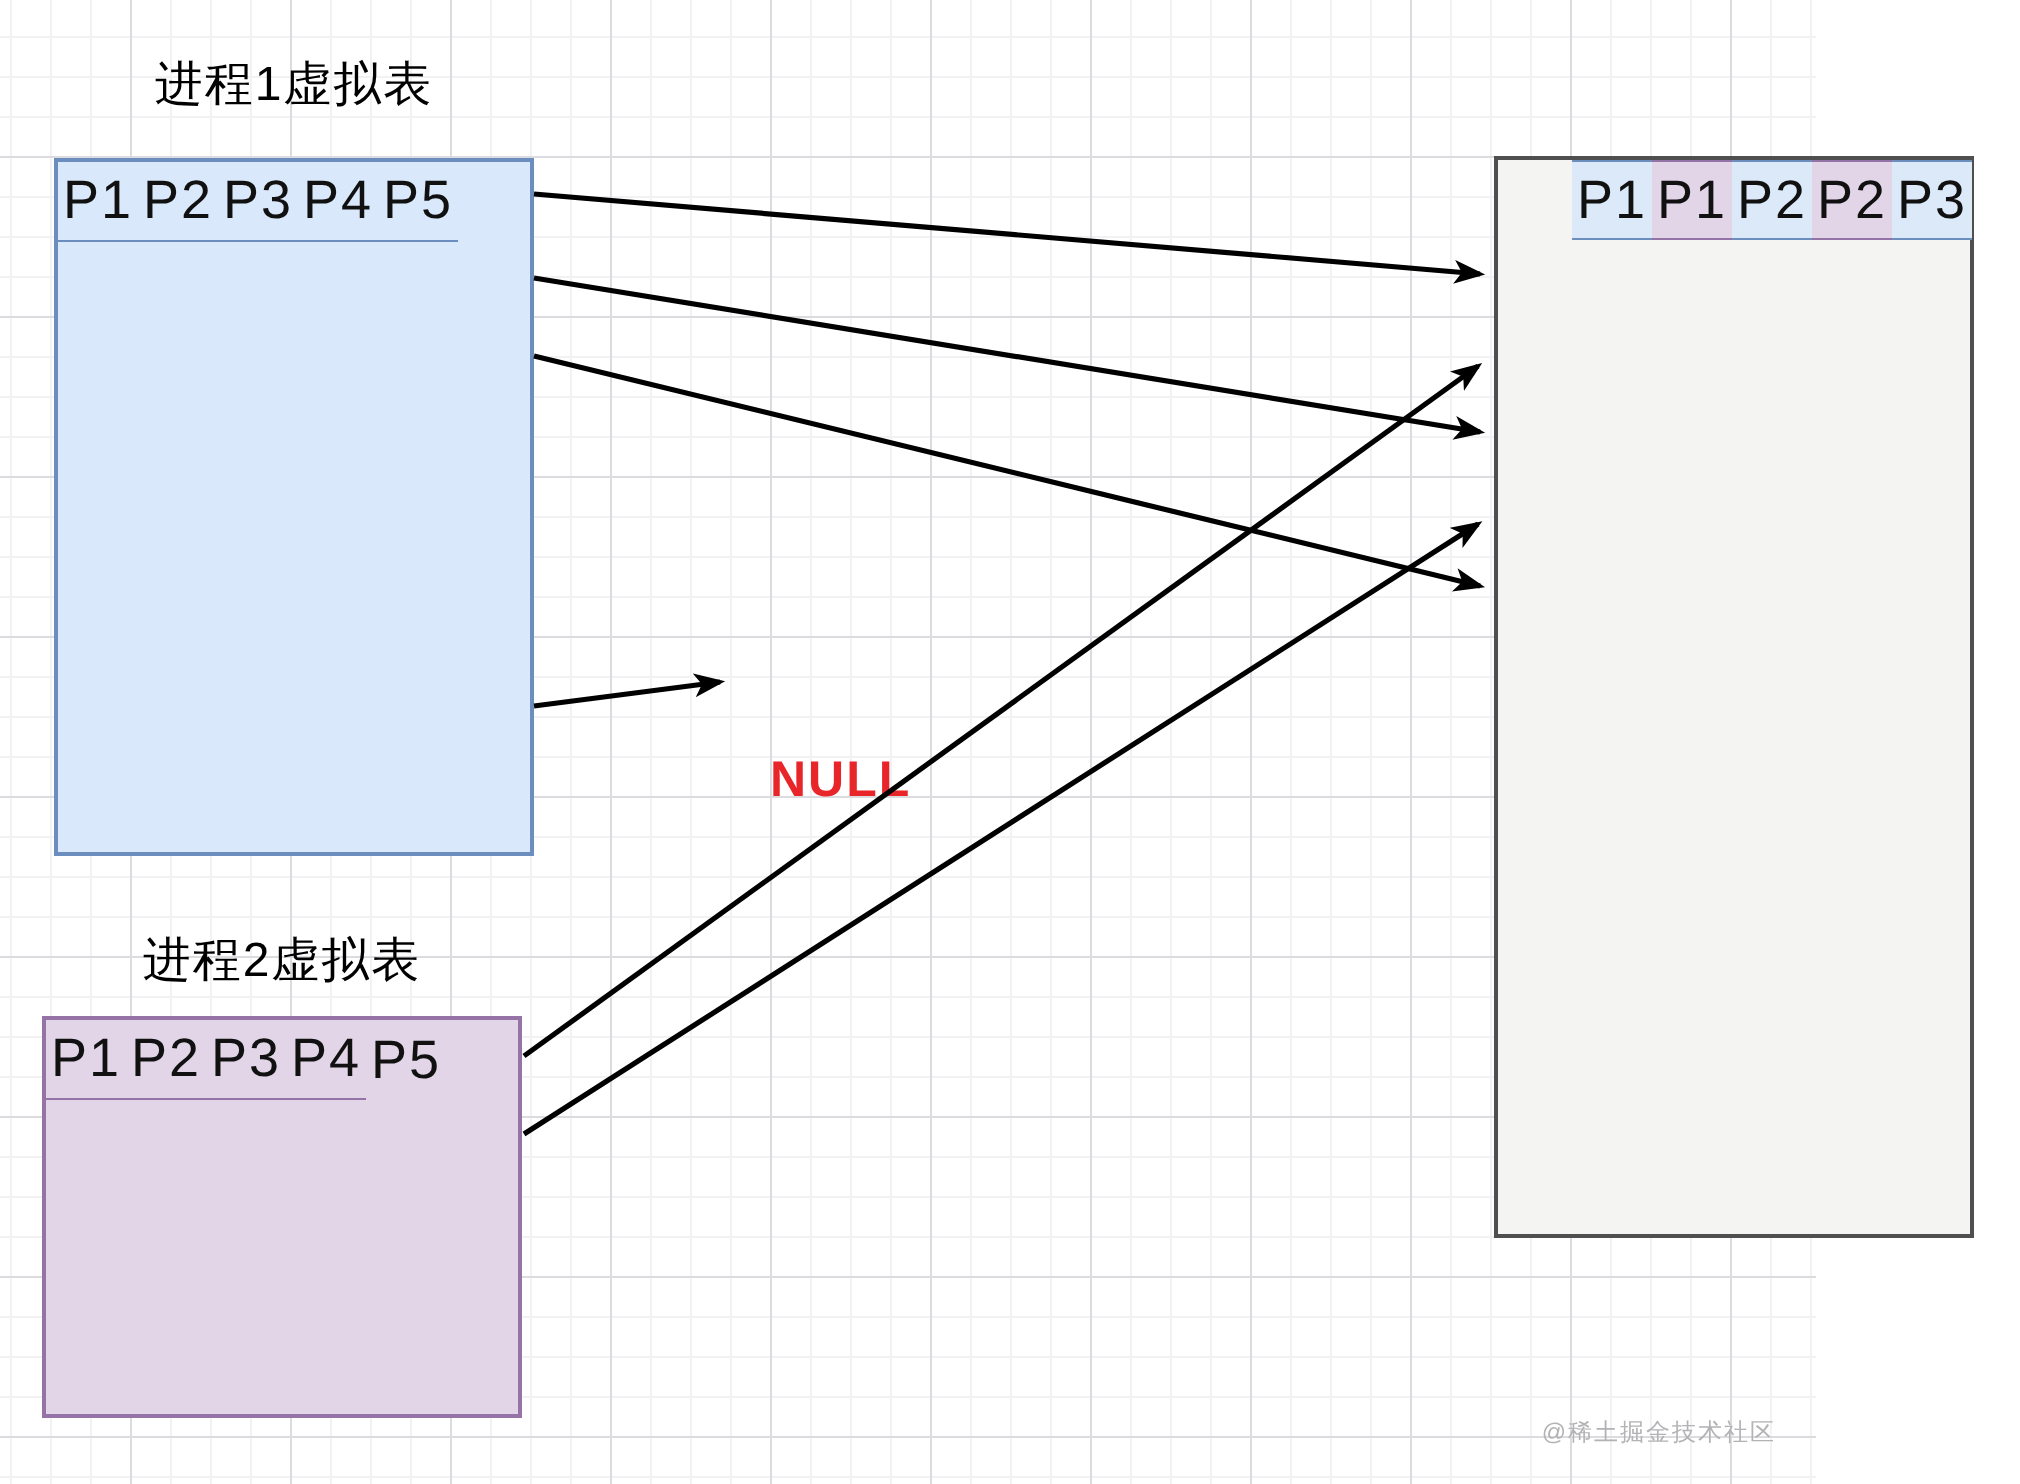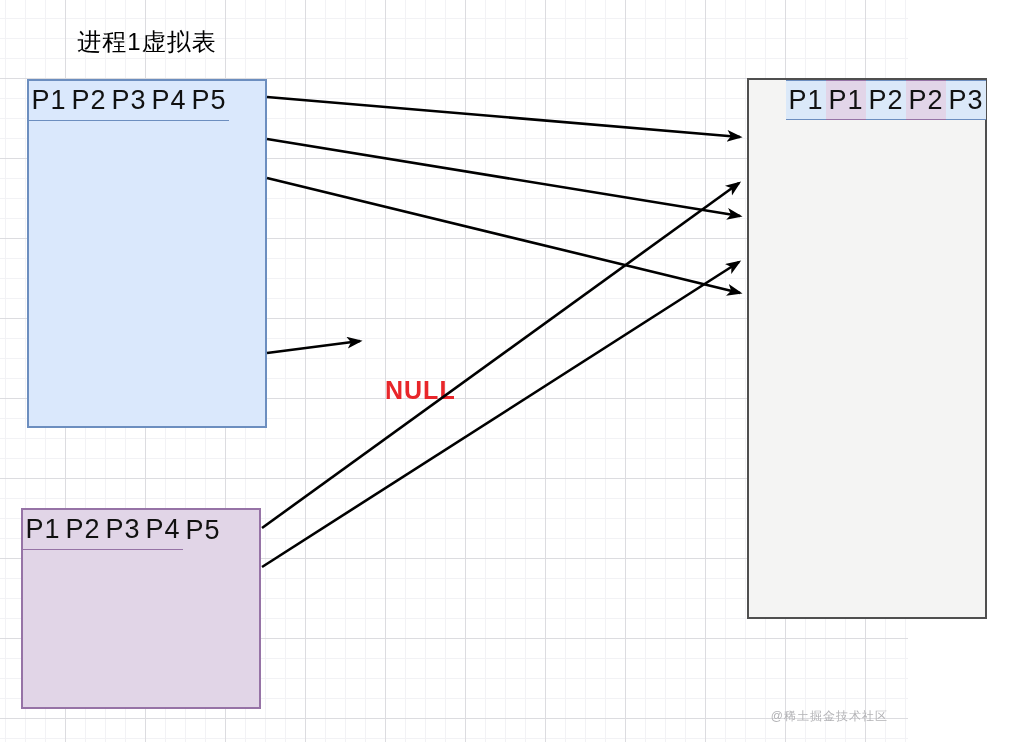--- a/index.html
+++ b/index.html
@@ -74,20 +74,21 @@
 
   <div class="tbl t-blue" style="left:27px;top:79px;width:240px;height:349px;">
     <div class="row">P1</div>
     <div class="row">P2</div>
     <div class="row">P3</div>
     <div class="row">P4</div>
     <div class="row">P5</div>
     <div class="filler"></div>
   </div>
 
+  <div class="title" style="left:21px;top:464px;">进程2虚拟表</div>
 
   <div class="tbl t-purple" style="left:21px;top:508px;width:240px;height:201px;">
     <div class="row">P1</div>
     <div class="row">P2</div>
     <div class="row">P3</div>
     <div class="row">P4</div>
     <div class="row">P5</div>
   </div>
 
   <div class="tbl t-phys" style="left:747px;top:78px;width:240px;height:541px;">

